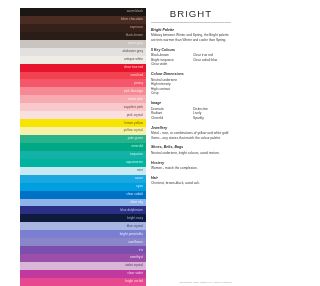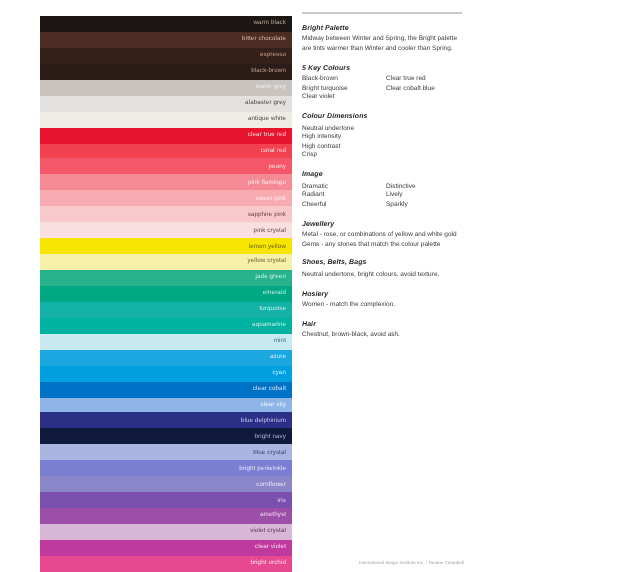--- a/index.html
+++ b/index.html
@@ -191,20 +191,21 @@
       </div>
       <div class="swatch" style="background: rgb(192, 57, 159);">
         <span class="swatch-label" style="color: rgb(247, 214, 238);">clear violet</span>
       </div>
       <div class="swatch" style="background: rgb(232, 72, 143);">
         <span class="swatch-label" style="color: rgb(251, 220, 234);">bright orchid</span>
       </div>
     </div>
 
   <div class="text-col">
+    <div class="doc-title">BRIGHT</div>
     <div class="rule"></div>
 
     <div class="sec">
       <div class="sec-head">Bright Palette</div>
       <div class="sec-body">
         <p>Midway between Winter and Spring, the Bright palette are tints warmer than Winter and cooler than Spring.</p>
       </div>
     </div>
 
     <div class="sec">

